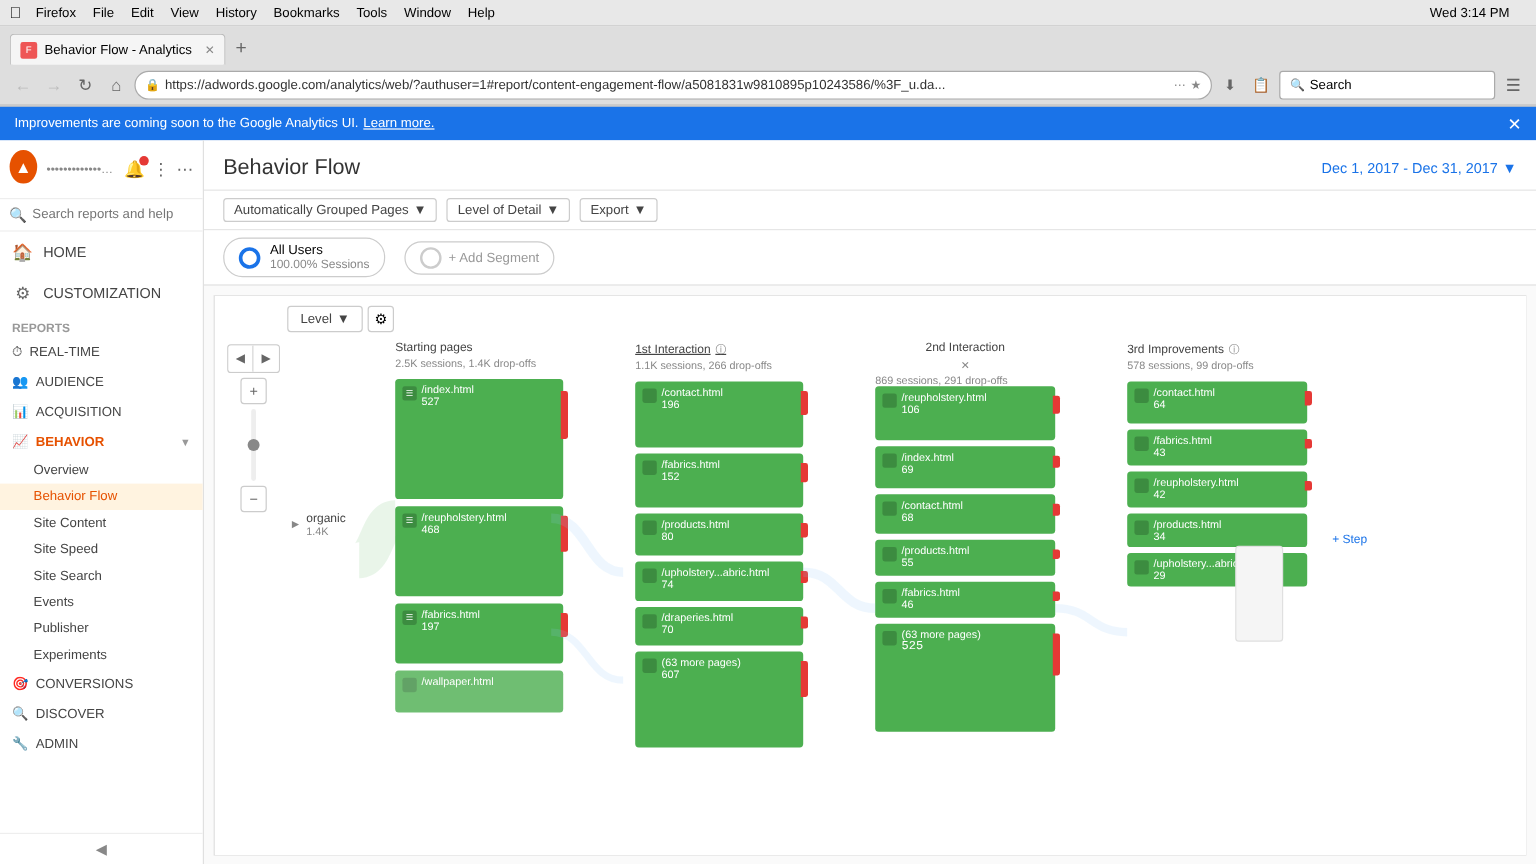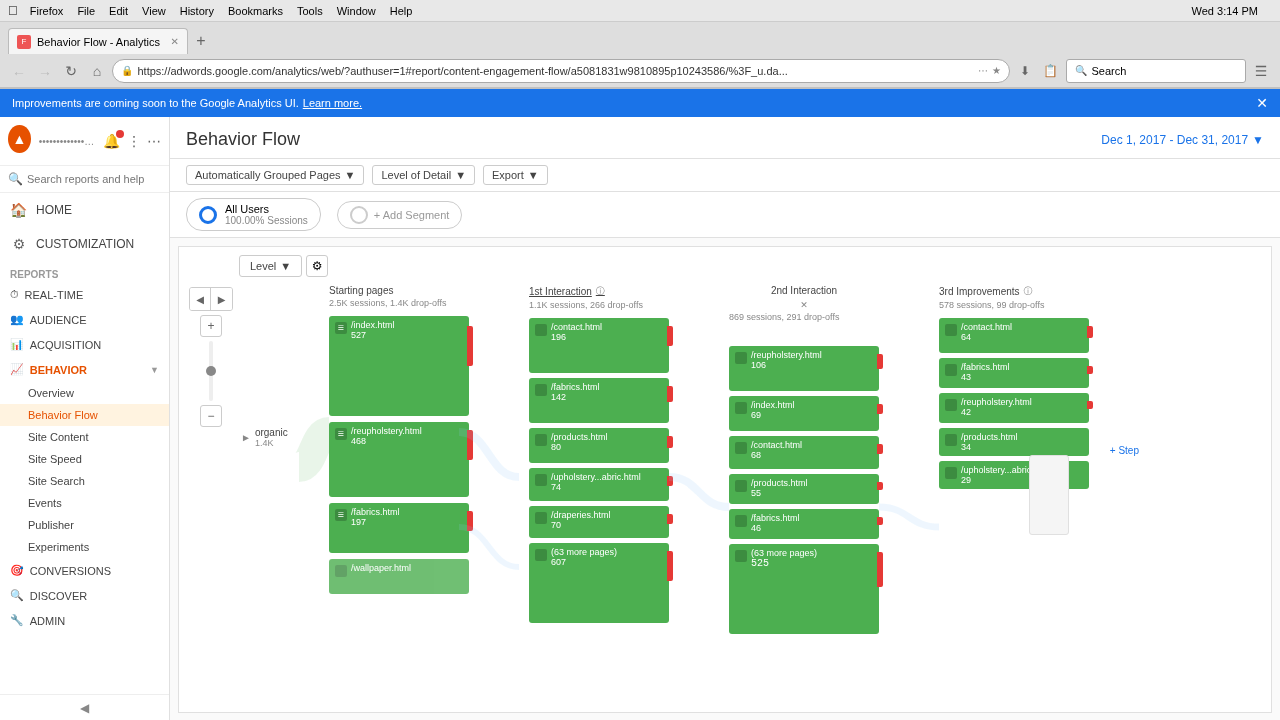--- a/index.html
+++ b/index.html
@@ -635,21 +635,21 @@
               <div>
                   <div style="font-size:9px;font-weight:500;">/contact.html</div>
                   <div style="font-size:9px;">196</div>
                 </div>
               <div style="position:absolute;right:-4px;top:8px;width:6px;height:20px;background:#e53935;border-radius:0 2px 2px 0;"></div>
             </div>
             <div style="background:#4caf50;color:white;border-radius:3px;padding:4px 6px;margin-bottom:5px;position:relative;min-height:45px;display:flex;align-items:flex-start;gap:4px;">
               <div style="width:12px;height:12px;background:rgba(0,0,0,0.2);border-radius:2px;flex-shrink:0;margin-top:2px;"></div>
               <div>
                   <div style="font-size:9px;font-weight:500;">/fabrics.html</div>
-                  <div style="font-size:9px;">142</div>
+                  <div style="font-size:9px;">152</div>
                 </div>
               <div style="position:absolute;right:-4px;top:8px;width:6px;height:16px;background:#e53935;border-radius:0 2px 2px 0;"></div>
             </div>
             <div style="background:#4caf50;color:white;border-radius:3px;padding:4px 6px;margin-bottom:5px;position:relative;min-height:35px;display:flex;align-items:flex-start;gap:4px;">
               <div style="width:12px;height:12px;background:rgba(0,0,0,0.2);border-radius:2px;flex-shrink:0;margin-top:2px;"></div>
               <div>
                   <div style="font-size:9px;font-weight:500;">/products.html</div>
                   <div style="font-size:9px;">80</div>
                 </div>
               <div style="position:absolute;right:-4px;top:8px;width:6px;height:12px;background:#e53935;border-radius:0 2px 2px 0;"></div>
@@ -678,21 +678,21 @@
                 </div>
               <div style="position:absolute;right:-4px;top:8px;width:6px;height:30px;background:#e53935;border-radius:0 2px 2px 0;"></div>
             </div>
           </div>
 
           <div style="width:150px;">
             <div style="font-size:10px;font-weight:500;color:#444;margin-bottom:2px;display:flex;align-items:center;gap:4px;flex-direction:column;">
               <span>2nd Interaction</span>
               <span style="color:#888;font-size:9px;cursor:pointer;">✕</span>
             </div>
-            <div style="font-size:9px;color:#888;margin-bottom:24px;">869 sessions, 291 drop-offs</div>
+            <div style="font-size:9px;color:#888;margin-bottom:0;">869 sessions, 291 drop-offs</div>
 
             <div style="background:#4caf50;color:white;border-radius:3px;padding:4px 6px;margin-bottom:5px;position:relative;min-height:45px;display:flex;align-items:flex-start;gap:4px;">
               <div style="width:12px;height:12px;background:rgba(0,0,0,0.2);border-radius:2px;flex-shrink:0;margin-top:2px;"></div>
               <div>
                   <div style="font-size:9px;font-weight:500;">/reupholstery.html</div>
                   <div style="font-size:9px;">106</div>
                 </div>
               <div style="position:absolute;right:-4px;top:8px;width:6px;height:15px;background:#e53935;border-radius:0 2px 2px 0;"></div>
             </div>
             <div style="background:#4caf50;color:white;border-radius:3px;padding:4px 6px;margin-bottom:5px;position:relative;min-height:35px;display:flex;align-items:flex-start;gap:4px;">

